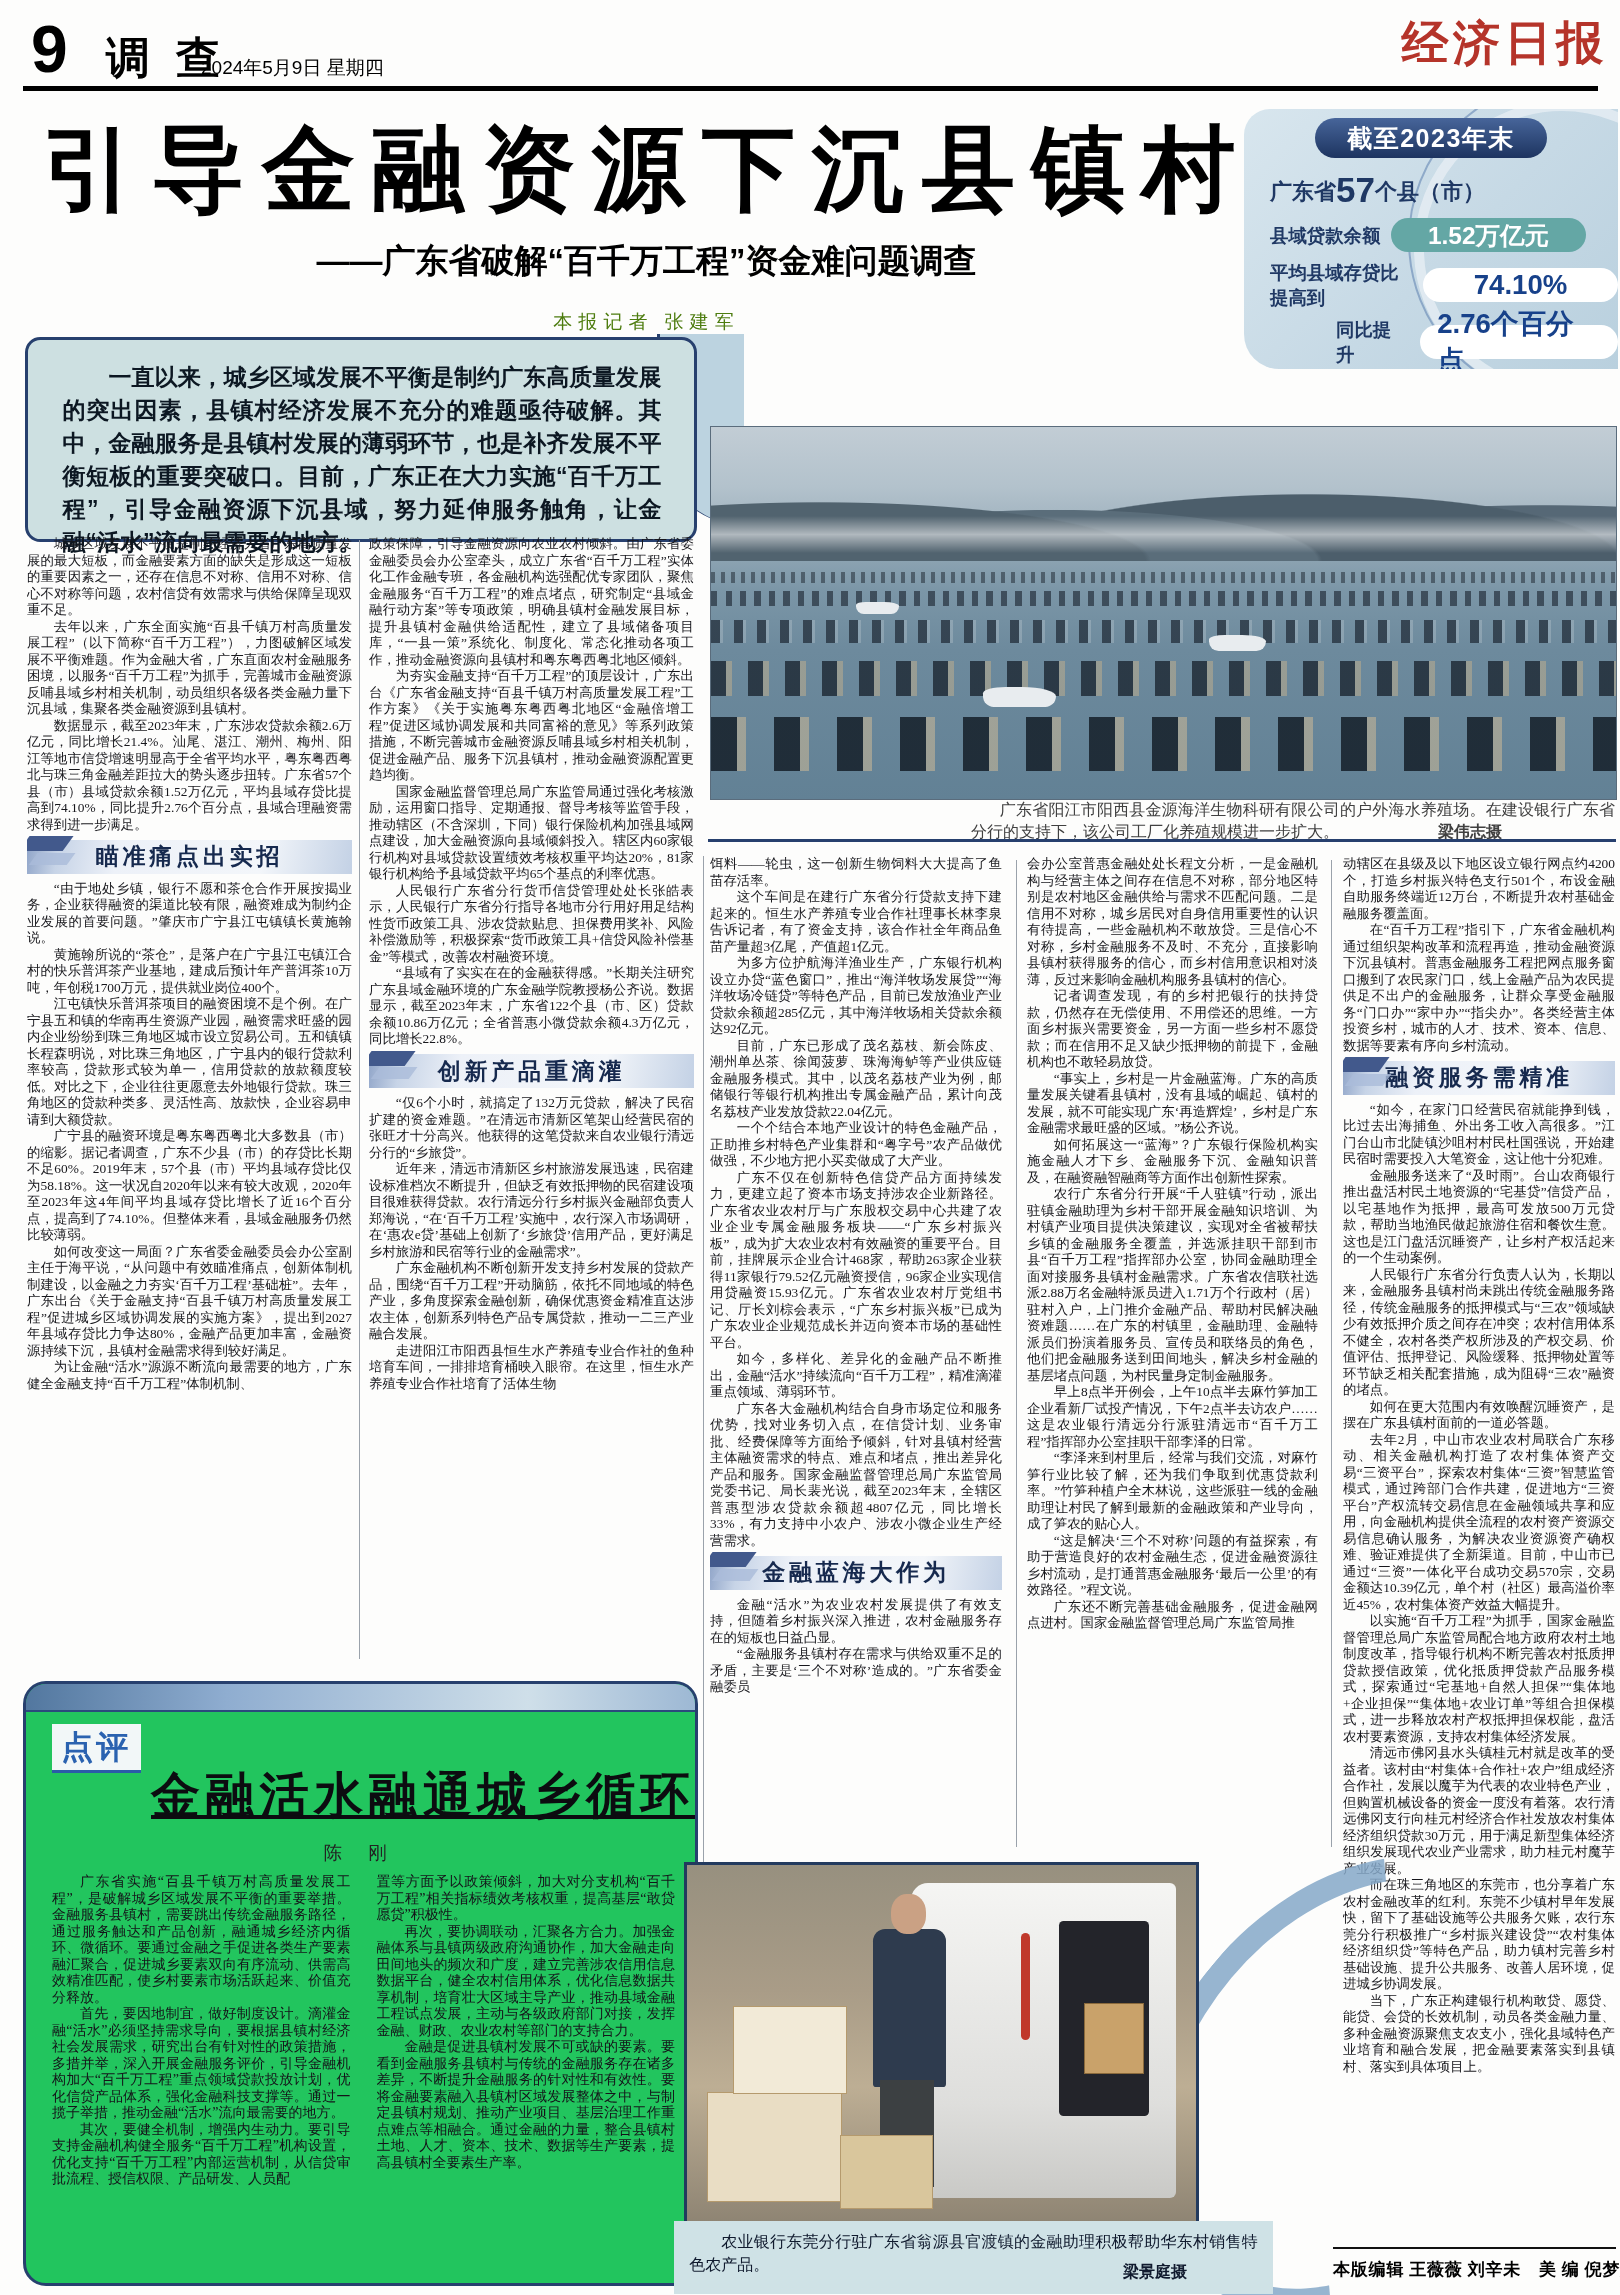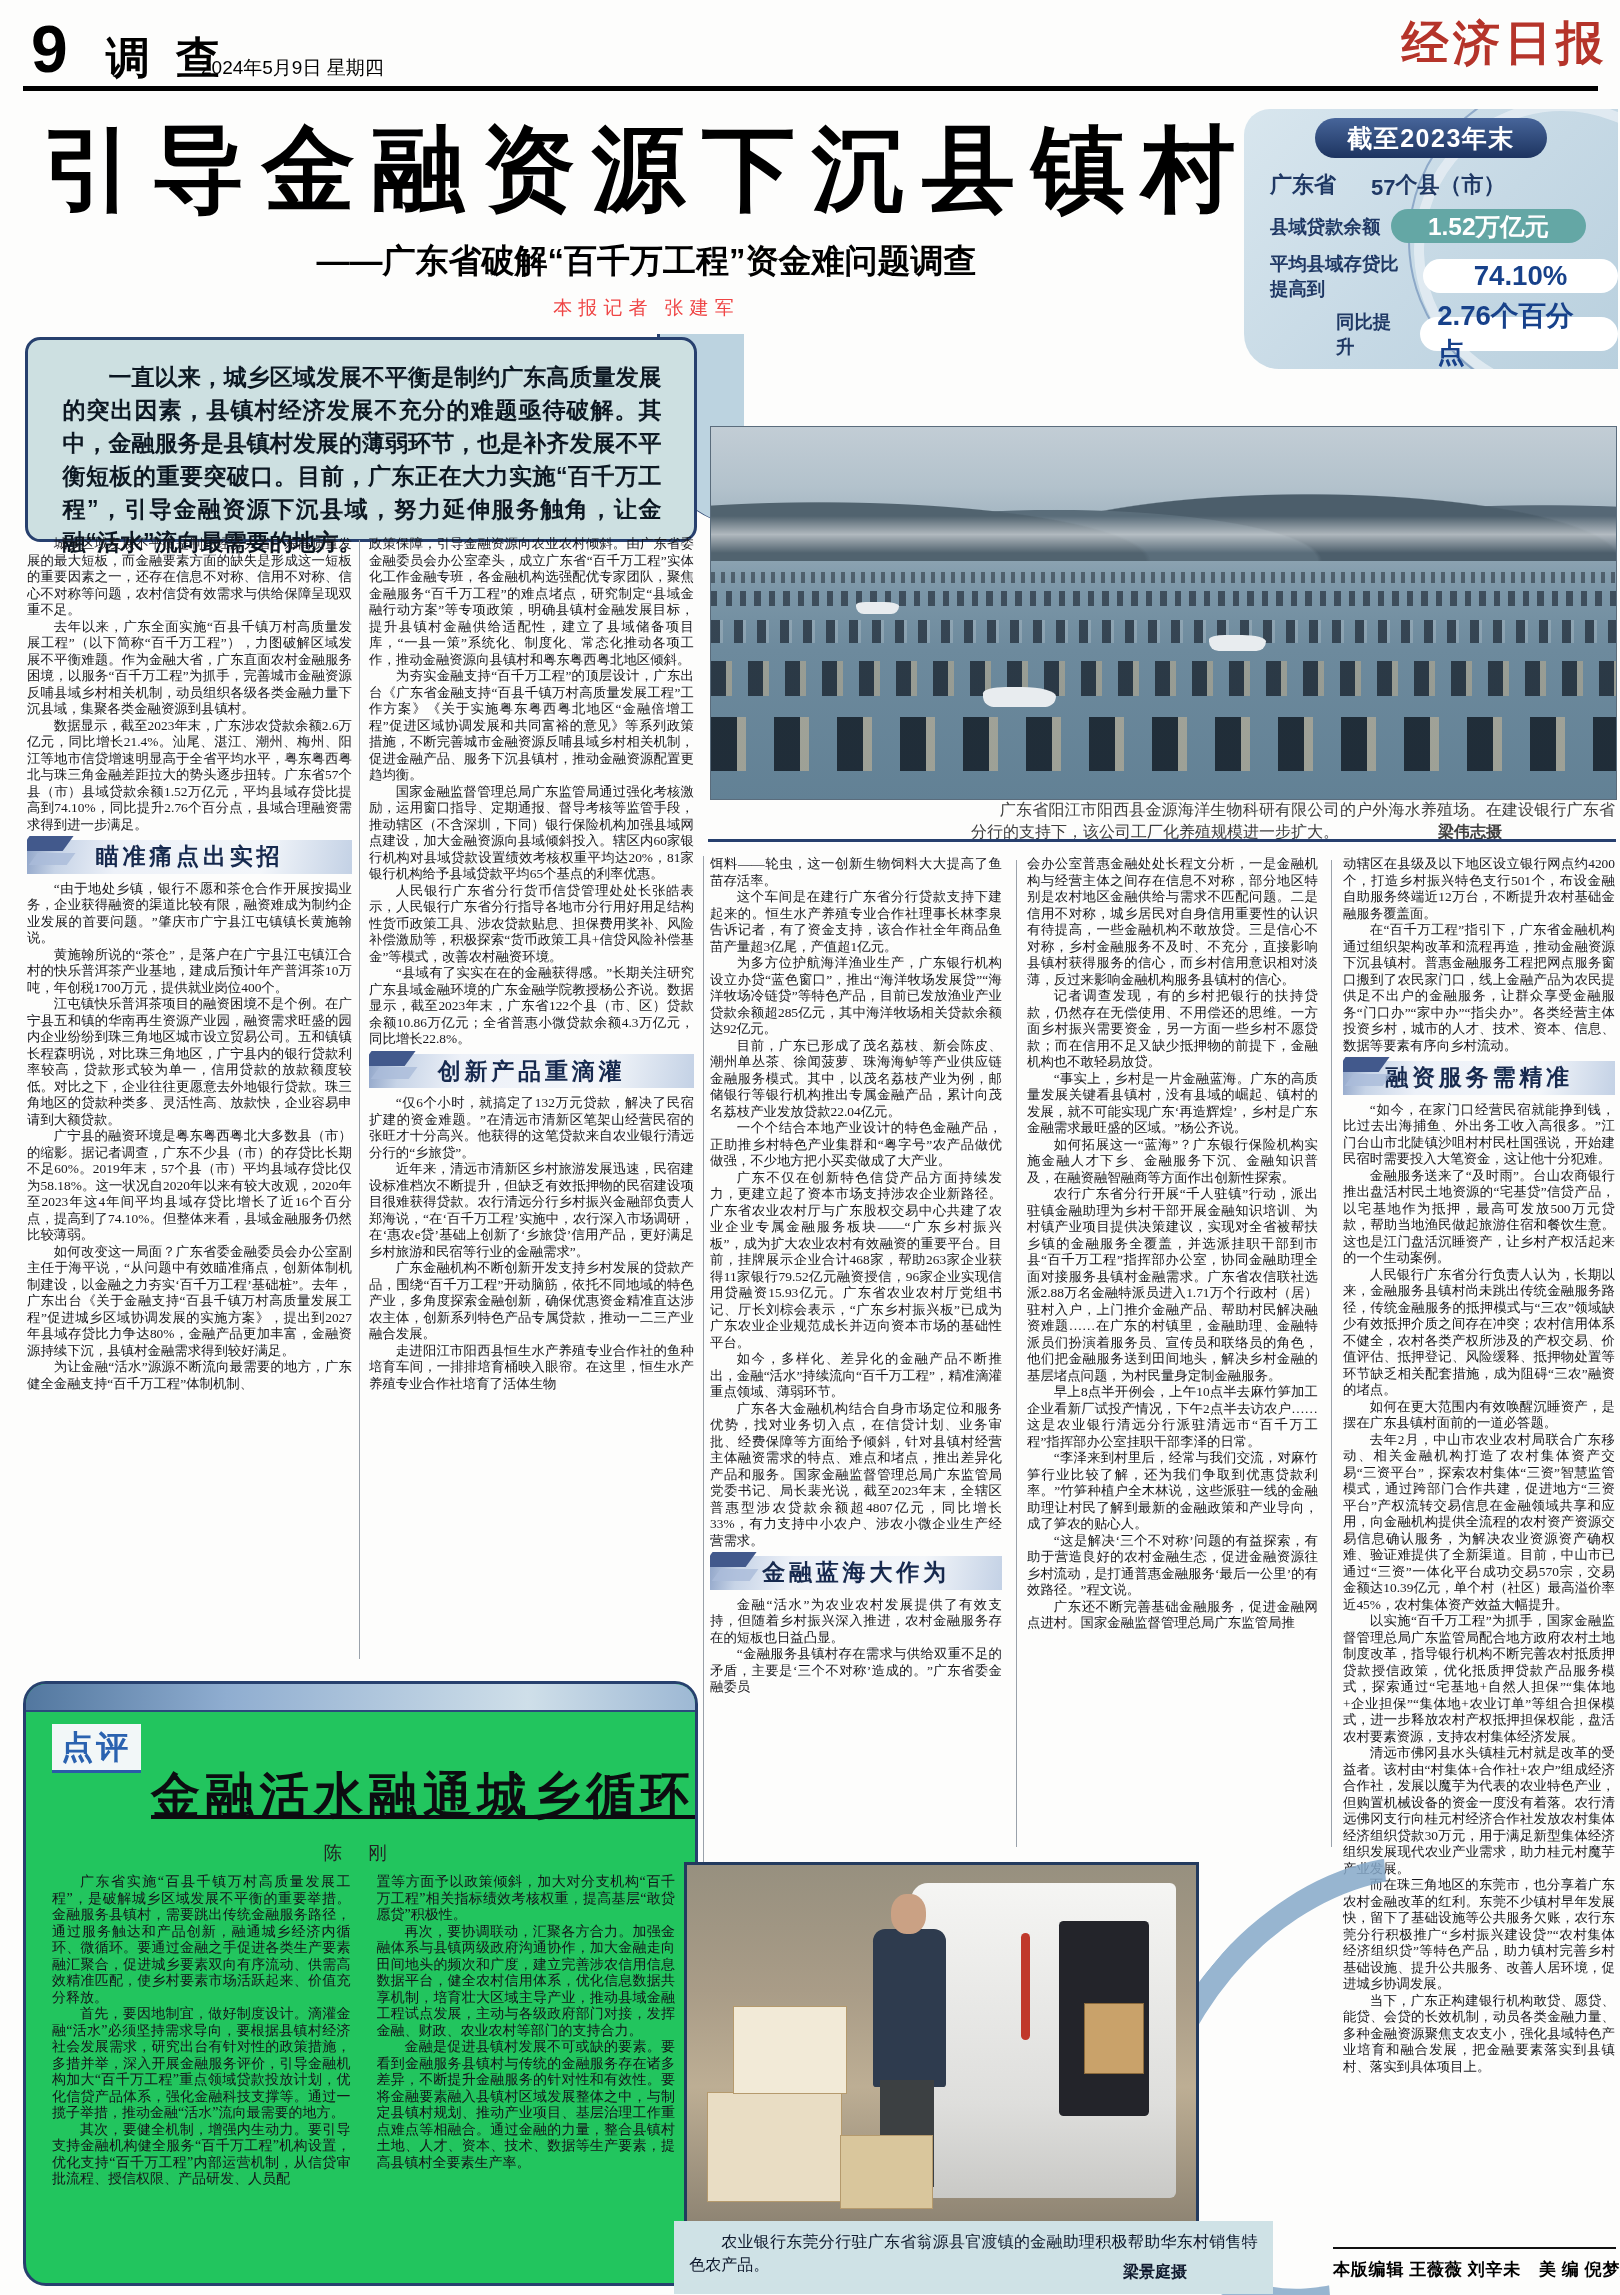--- a/index.html
+++ b/index.html
@@ -15,35 +15,35 @@
   .pageno{position:absolute;left:31px;top:10.7px;font:900 66px var(--sans);color:#000;}
   .section-name{position:absolute;left:106px;top:29px;font:900 44px var(--serif);letter-spacing:26px;color:#000;}
   .date-line{position:absolute;left:201px;top:55px;font:500 19px var(--sans);color:#000;}
   .masthead{position:absolute;right:12.2px;top:12.2px;font:900 47px var(--serif);color:#b5342a;letter-spacing:4.6px;}
   .top-rule{position:absolute;left:23px;top:86px;width:1575px;height:4.6px;background:#000;}
   
   .main-title{position:absolute;left:42px;top:107px;width:1209px;text-align:center;
       font:900 93px var(--sans);letter-spacing:17px;color:#000;white-space:nowrap;}
   .sub-title{position:absolute;left:42px;top:239px;width:1209px;text-align:center;
       font:900 33px var(--sans);color:#000;}
-  .byline{position:absolute;left:42px;top:295px;width:1209px;text-align:center;
-      font:500 19px var(--serif);letter-spacing:6.1px;color:#ef4444;}
+  .byline{position:absolute;left:42px;top:309px;width:1209px;text-align:center;
+      font:500 19px var(--serif);letter-spacing:6.1px;color:#4d7c0f;}
   
   .infographic{position:absolute;left:1244px;top:109px;width:374px;height:260px;
       background:linear-gradient(135deg,#d8e6ee 0%,#c6d9e5 55%,#b9d0de 100%);
       border-radius:26px 0 0 35px;overflow:hidden;}
   .infographic .arc1{position:absolute;right:-115px;top:-31px;width:321px;height:321px;border-radius:50%;
       border:2.3px solid #5d7fae;opacity:.55;}
   .infographic .arc2{position:absolute;right:-92px;top:-7.7px;width:276px;height:276px;border-radius:50%;
       border:10.7px solid #e6eef4;opacity:.8;}
   .ig-pill{position:relative;margin:9.2px auto 0;width:62%;height:40px;border-radius:21.4px;
       background:linear-gradient(180deg,#47659a,#1d3460);display:flex;align-items:center;justify-content:center;
       font:900 25px var(--sans);color:#fff;letter-spacing:1.5px;}
   .ig-line1{position:relative;margin:12.2px 0 0 26px;font:900 22px var(--sans);color:var(--navy);}
-  .ig-line1 .big{font-size:22px;vertical-align:-3.1px;margin-left:35px;}
+  .ig-line1 .big{font-size:35px;vertical-align:-3.1px;}
   .ig-row{position:relative;margin:7.7px 0 0 26px;display:flex;align-items:center;font:900 18.4px var(--sans);color:var(--navy);}
   .ig-row.indent{margin-left:92px;}
   .val-pill{margin-left:10.7px;min-width:161px;height:34px;border-radius:18.4px;display:flex;align-items:center;justify-content:center;
       padding:0 17px;font:900 24.5px var(--sans);}
   .val-teal{background:var(--teal);color:#fff;}
   .val-white{background:#fff;color:#17418a;font-size:27.6px;}
   
   .intro-box{position:absolute;left:24.5px;top:337px;width:672px;height:205px;background:var(--boxblue);
       border:3.1px solid var(--navy2);border-radius:15.3px;box-sizing:border-box;padding:21.4px 32px 0 35px;}
   .intro-box p{margin:0;font:700 23px var(--sans);line-height:33px;color:#0c1722;text-align:justify;text-indent:2em;}

